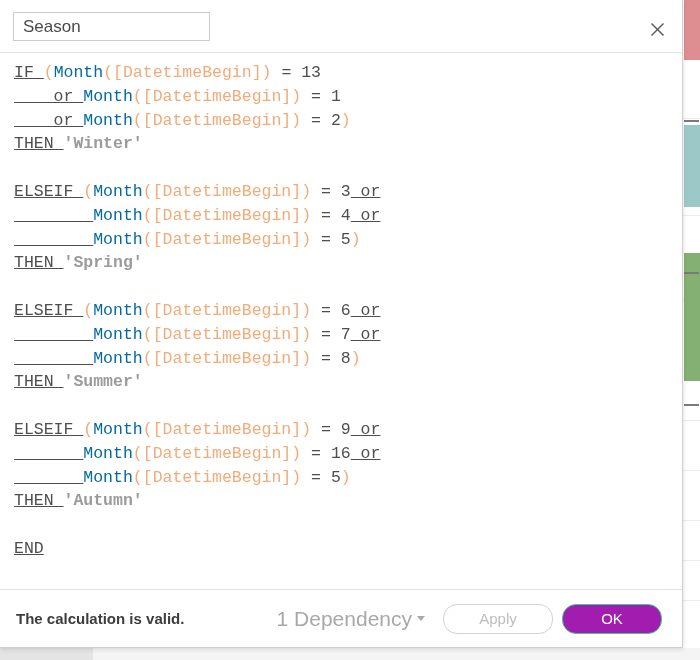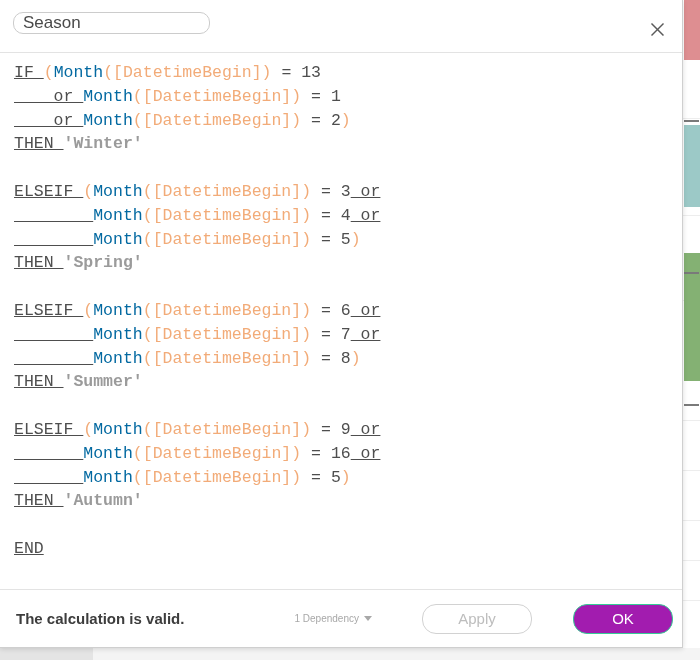--- a/index.html
+++ b/index.html
@@ -99,24 +99,24 @@
     position: relative;
     height: 52px;
     flex: 0 0 auto;
     border-bottom: 1px solid #e3e3e3;
   }
   .name-input {
     position: absolute;
     left: 13px;
     top: 12px;
     width: 197px;
-    height: 22px;
+    height: 29px;
     box-sizing: border-box;
     border: 1px solid #cccccc;
-    border-radius: 10px;
+    border-radius: 0;
     background: #ffffff;
     font-family: "Liberation Sans", sans-serif;
     font-size: 17px;
     color: #4a4a4a;
     padding: 0 9px;
     outline: none;
   }
   .close-btn {
     position: absolute;
     right: 12px;
@@ -157,32 +157,32 @@
   .tok-num   { color: #4e4e4e; }
   .tok-op    { color: #4e4e4e; }
 
   
   .dlg-footer {
     flex: 0 0 auto;
     height: 58px;
     border-top: 1px solid #e3e3e3;
     display: flex;
     align-items: center;
-    padding: 0 9px 0 16px;
+    padding: 0 20px 0 16px;
     box-sizing: border-box;
   }
   .status-text {
     font-size: 15px;
     color: #3d3d3d;
     font-weight: bold;
     flex: 0 0 auto;
   }
   .footer-spacer { flex: 1 1 auto; }
   .dependency {
-    font-size: 10px;
+    font-size: 21px;
     color: #a8a8a8;
     margin-right: 18px;
     cursor: pointer;
     white-space: nowrap;
     display: flex;
     align-items: center;
     gap: 5px;
   }
   .caret-down {
     width: 0; height: 0;
@@ -192,21 +192,20 @@
     display: inline-block;
   }
   .btn {
     height: 30px;
     min-width: 110px;
     font-size: 15px;
     font-family: "Liberation Sans", sans-serif;
     border-radius: 14px;
     box-sizing: border-box;
     cursor: pointer;
-    margin-left: 32px;
   }
   .btn-apply {
     background: #ffffff;
     border: 1px solid #d2d2d2;
     color: #bdbdbd;
     margin-right: 9px;
     cursor: default;
   }
   .btn-ok {
     background: #a21caf;

